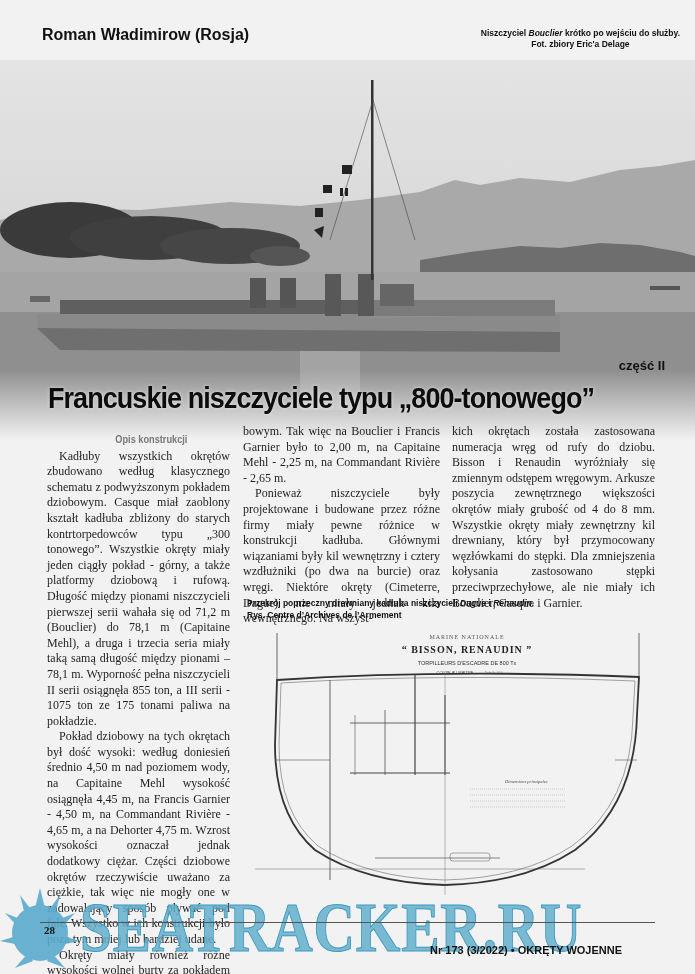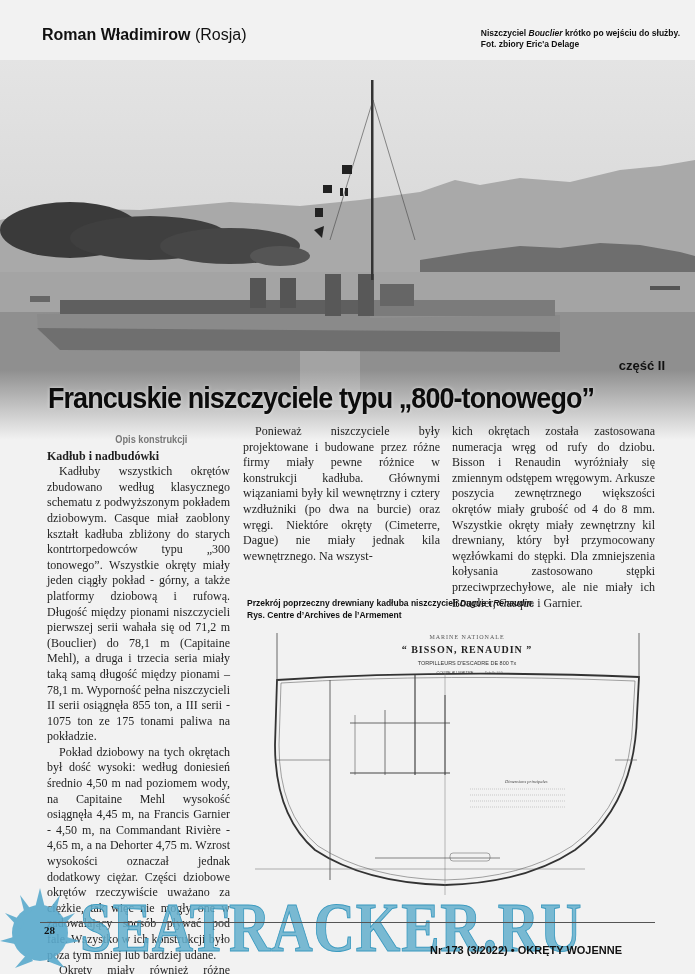--- a/index.html
+++ b/index.html
@@ -14,24 +14,24 @@
   .photo svg { position: absolute; left: 0; top: 0; }
   .photo-fade {
     position: absolute; left: 0; right: 0; bottom: 0; height: 70px;
     background: linear-gradient(180deg, rgba(242,242,242,0) 0%, rgba(242,242,242,1) 100%);
   }
 
   .author {
     position: absolute; left: 42px; top: 26px;
     font-family: "Liberation Sans", sans-serif; font-size: 16px; font-weight: bold; color: #111;
   }
-  .author .country { font-weight: normal; }
+  .author .country { font-weight: bold; }
 
   .photo-caption {
-    position: absolute; right: 15px; top: 28px; text-align: left;
+    position: absolute; right: 15px; top: 28px; text-align: center;
     font-family: "Liberation Sans", sans-serif; font-size: 8.5px; font-weight: bold; color: #111; line-height: 1.35;
   }
   .photo-caption i { font-style: italic; }
 
   .part-label {
     position: absolute; right: 30px; top: 358px;
     font-family: "Liberation Sans", sans-serif; font-size: 13px; font-weight: bold; color: #111;
   }
   .headline {
     position: absolute; left: 48px; top: 382px; width: 640px;
@@ -139,27 +139,27 @@
     <span>Niszczyciel </span><i>Bouclier</i><span> krótko po wejściu do służby.</span>
   </div>
   <div>Fot. zbiory Eric'a Delage</div>
 </div>
 
 <div class="part-label">część II</div>
 <div class="headline">Francuskie niszczyciele typu „800-tonowego”</div>
 
 <div class="col col1">
   <div class="section-kicker">Opis konstrukcji</div>
-  <p class="subhead">Kadłub i nadbudówki</p>
   <p>Kadłuby wszystkich okrętów zbudowano według klasycznego schematu z podwyższonym pokładem dziobowym. Casque miał zaoblony kształt kadłuba zbliżony do starych kontrtorpedowców typu „300 tonowego”. Wszystkie okręty miały jeden ciągły pokład - górny, a także platformy dziobową i rufową. Długość między pionami niszczycieli pierwszej serii wahała się od 71,2 m (Bouclier) do 78,1 m (Capitaine Mehl), a druga i trzecia seria miały taką samą długość między pionami – 78,1 m. Wyporność pełna niszczycieli II serii osiągnęła 855 ton, a III serii - 1075 ton ze 175 tonami paliwa na pokładzie.</p>
   <p>Pokład dziobowy na tych okrętach był dość wysoki: według doniesień średnio 4,50 m nad poziomem wody, na Capitaine Mehl wysokość osiągnęła 4,45 m, na Francis Garnier - 4,50 m, na Commandant Rivière - 4,65 m, a na Dehorter 4,75 m. Wzrost wysokości oznaczał jednak dodatkowy ciężar. Części dziobowe okrętów rzeczywiście uważano za ciężkie, tak więc nie mogły one w zadowalający sposób pływać pod fale. Wszystko w ich konstrukcji było poza tym mniej lub bardziej udane.</p>
   <p>Okręty miały również różne wysokości wolnej burty za pokładem dzio-</p>
 </div>
 
 <div class="col col2">
+  <p style="text-indent:0">bowym. Tak więc na Bouclier i Francis Garnier było to 2,00 m, na Capitaine Mehl - 2,25 m, na Commandant Rivière - 2,65 m.</p>
   <p>Ponieważ niszczyciele były projektowane i budowane przez różne firmy miały pewne różnice w konstrukcji kadłuba. Głównymi wiązaniami były kil wewnętrzny i cztery wzdłużniki (po dwa na burcie) oraz wręgi. Niektóre okręty (Cimeterre, Dague) nie miały jednak kila wewnętrznego. Na wszyst-</p>
 </div>
 
 <div class="col col3">
   <p style="text-indent:0">kich okrętach została zastosowana numeracja wręg od rufy do dziobu. Bisson i Renaudin wyróżniały się zmiennym odstępem wręgowym. Arkusze poszycia zewnętrznego większości okrętów miały grubość od 4 do 8 mm. Wszystkie okręty miały zewnętrzny kil drewniany, który był przymocowany węzłówkami do stępki. Dla zmniejszenia kołysania zastosowano stępki przeciwprzechyłowe, ale nie miały ich Bouclier, Casque i Garnier.</p>
 </div>
 
 <div class="drawing-caption">
   <span>Przekrój poprzeczny drewniany kadłuba niszczycieli </span><i>Dague</i><span> i </span><i>Renaudin</i><span>.</span>
   <span class="credit">Rys. Centre d’Archives de l’Armement</span>

